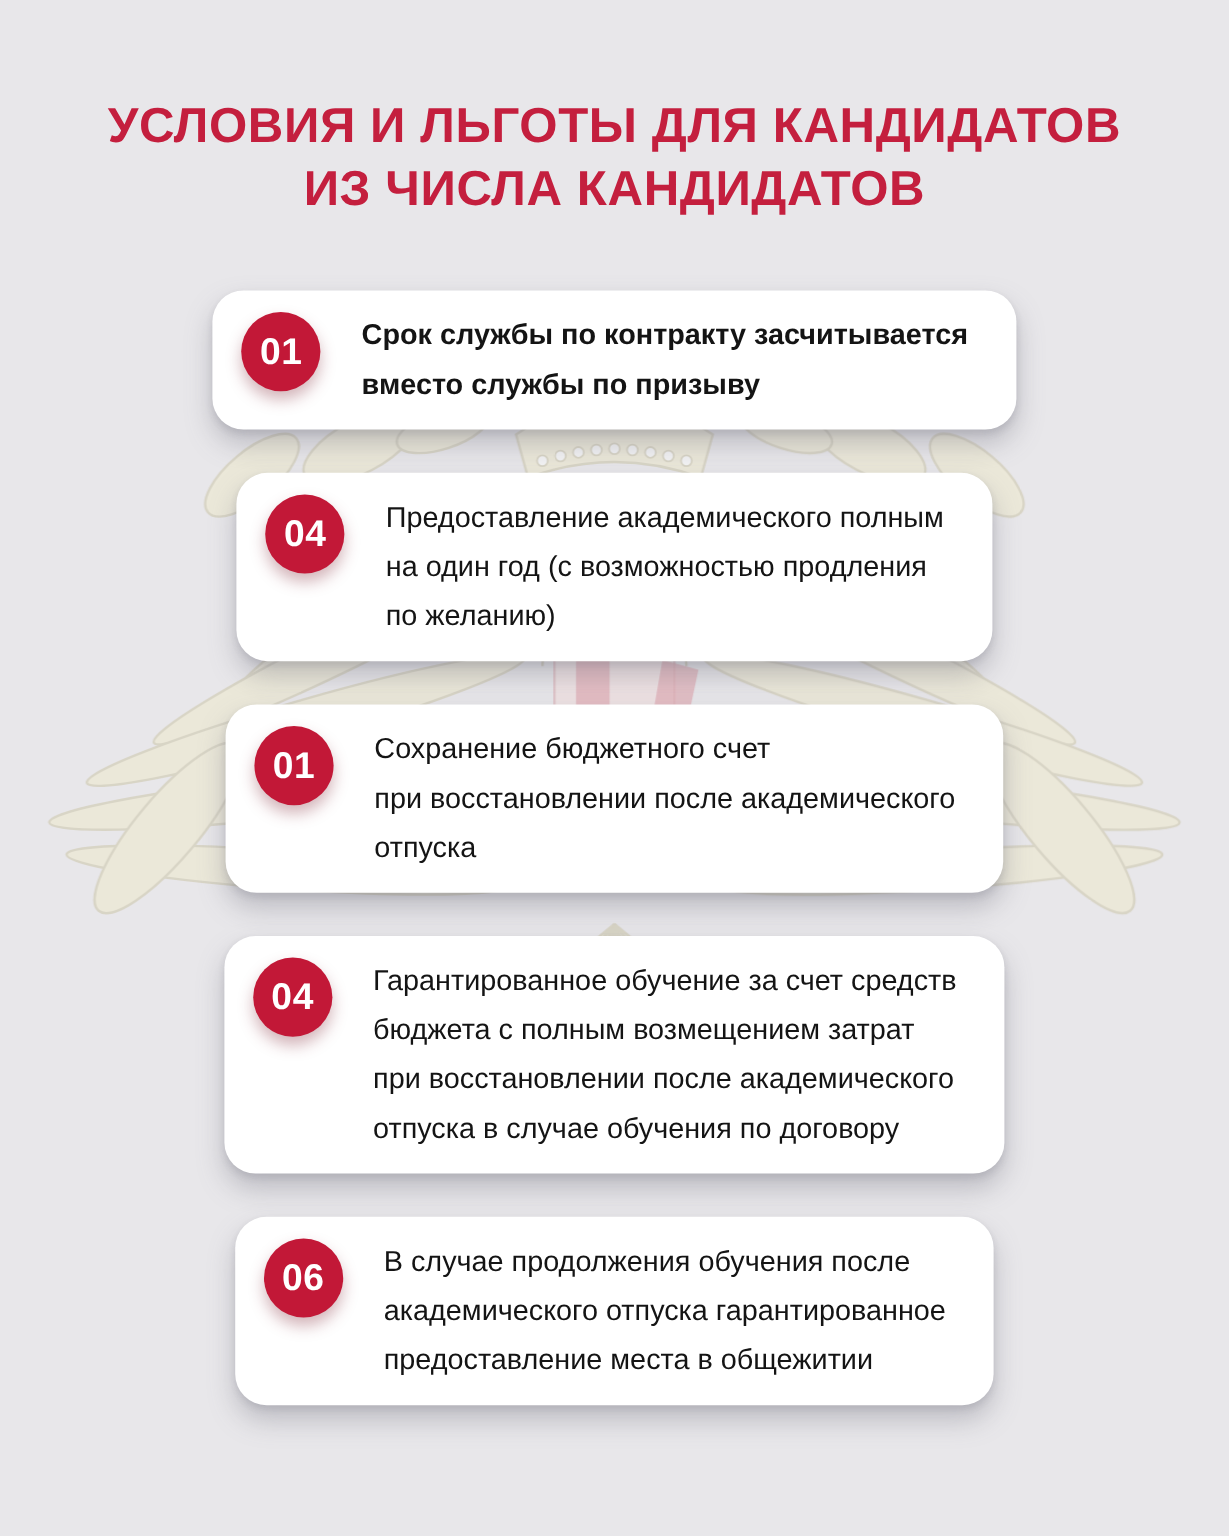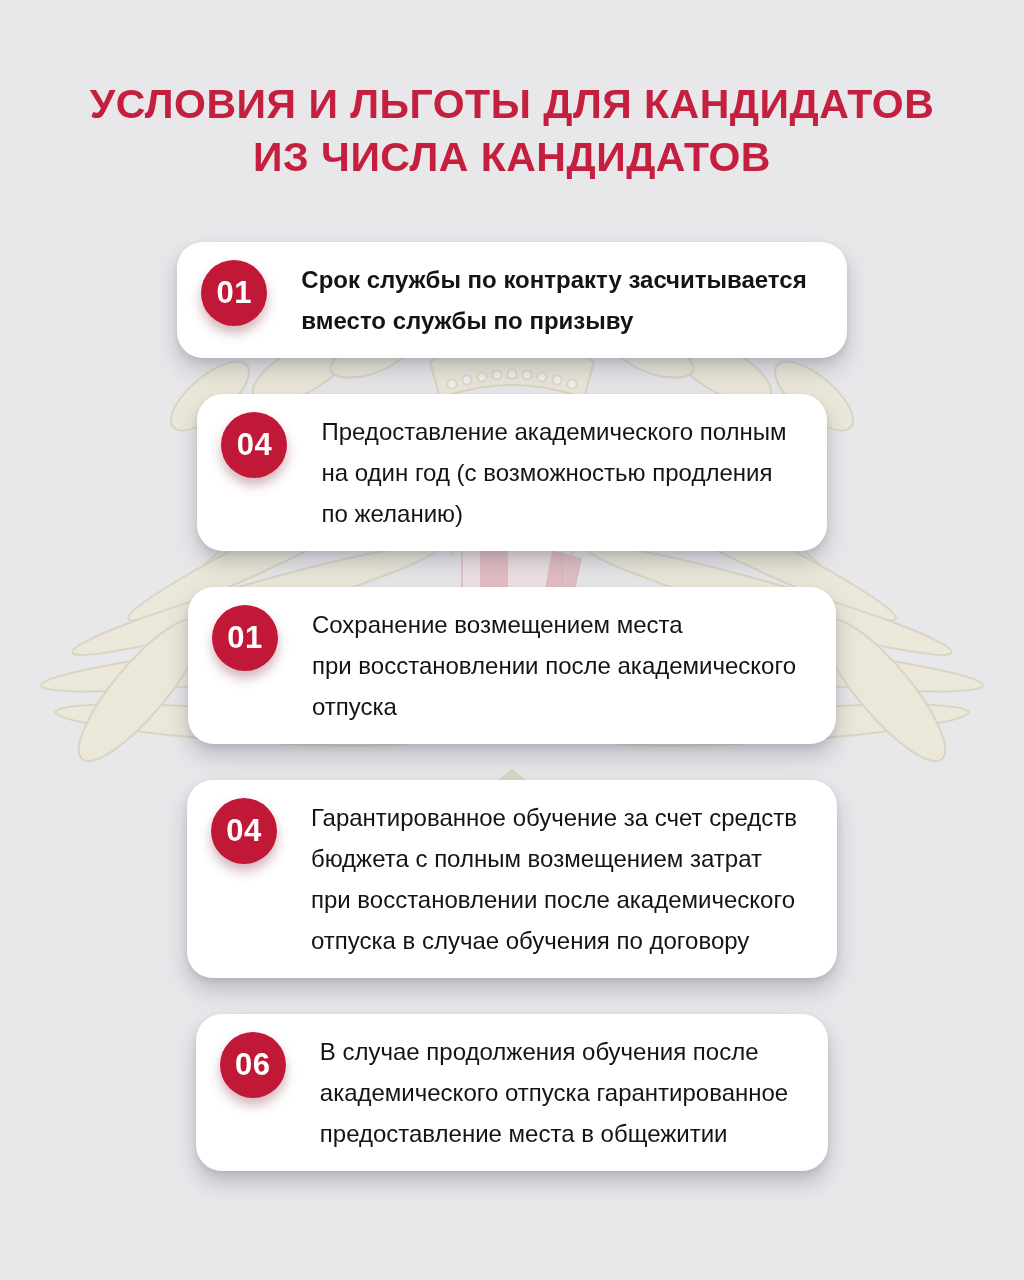--- a/index.html
+++ b/index.html
@@ -178,21 +178,21 @@
       </div>
       <div class="card-text">Предоставление академического полным
 на один год (с возможностью продления
 по желанию)</div>
     </div>
 
     <div class="card">
       <div class="badge">
         <span>01</span>
       </div>
-      <div class="card-text">Сохранение возмещением места
+      <div class="card-text">Сохранение бюджетного счет
 при восстановлении после академического
 отпуска</div>
     </div>
 
     <div class="card">
       <div class="badge">
         <span>04</span>
       </div>
       <div class="card-text">Гарантированное обучение за счет средств
 бюджета с полным возмещением затрат

